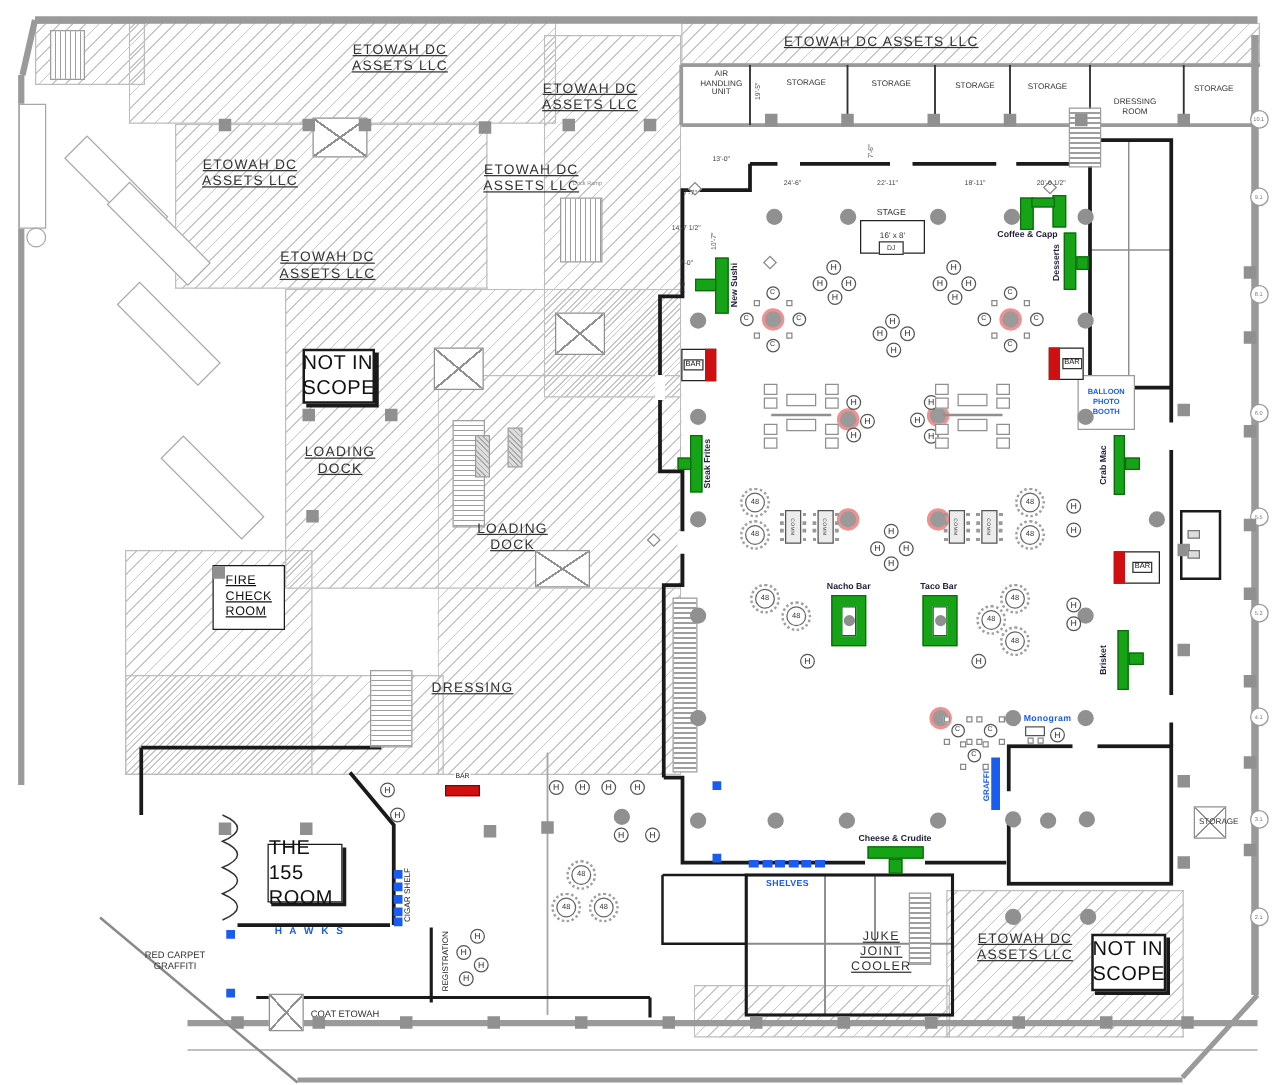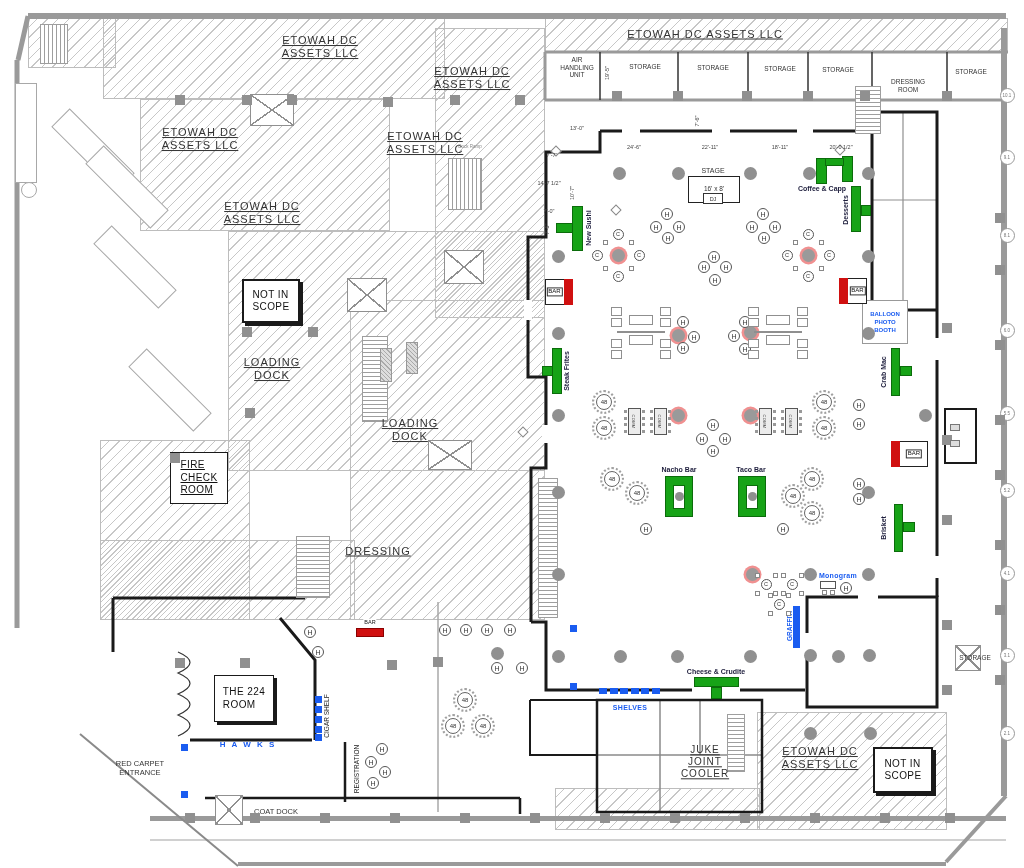--- a/index.html
+++ b/index.html
@@ -53,21 +53,21 @@
   .xbox{position:absolute;border:1.5px solid #909090;background:
     linear-gradient(to top right,rgba(0,0,0,0) calc(50% - .8px),#909090 calc(50% - .8px) calc(50% + .8px),rgba(0,0,0,0) 0),
     linear-gradient(to bottom right,rgba(0,0,0,0) calc(50% - .8px),#909090 calc(50% - .8px) calc(50% + .8px),rgba(0,0,0,0) 0),#fff}
   .ramp{position:absolute;border:1.5px solid #a8a8a8;background:#fff}
   .pallet{position:absolute;border:1px solid #999;
     background:repeating-linear-gradient(45deg,#ddd 0 2px,#aaa 2px 3px)}
   .diamond{position:absolute;width:8px;height:8px;margin:-4px 0 0 -4px;border:1px solid #888;
            background:#fff;transform:rotate(45deg)}
   .box{position:absolute;background:#fff;border:2px solid #1a1a1a;box-shadow:3px 3px 0 0 #1a1a1a;
        display:flex;align-items:center;justify-content:center}
-  .box span{white-space:pre-line;font-size:10px;letter-spacing:.4px;line-height:1.25;color:#111;text-align:left}
+  .box span{white-space:pre-line;font-size:16px;letter-spacing:.4px;line-height:1.25;color:#111;text-align:left}
   .booth{position:absolute;border:1px solid #999;background:#fff;
          display:flex;align-items:center;justify-content:center;text-align:center}
   .booth span{white-space:pre-line;font-size:6px;font-weight:700;color:#1a5cf0;line-height:1.35}
   .stage{position:absolute;border:1.5px solid #222;background:#fff;text-align:center}
   .stage span{font-size:6.5px;color:#333;line-height:1.5}
   .djbox{position:absolute;border:1px solid #333;background:#fff;font-size:5.5px;color:#333;
          display:flex;align-items:center;justify-content:center}
 </style>
 </head>
 <body>
@@ -127,21 +127,21 @@
 
   <div class="box" style="left:242px;top:279px;width:58px;height:44px">
     <span>NOT IN
 SCOPE</span>
     </div>
   <div class="box" style="left:873px;top:747px;width:60px;height:46px">
     <span>NOT IN
 SCOPE</span>
     </div>
   <div class="box" style="left:214px;top:675px;width:60px;height:47px;border-width:1.5px">
-    <span>THE 224
+    <span>THE 155
 ROOM</span>
     </div>
   <div class="box" style="left:170px;top:452px;width:58px;height:52px;box-shadow:none;border-width:1.5px">
     <span class="u" style="font-size:10px">FIRE
 CHECK
 ROOM</span>
     </div>
   <div class="booth" style="left:862px;top:300px;width:46px;height:44px">
     <span>BALLOON
 PHOTO
@@ -206,22 +206,22 @@
 UNIT</div>
     <div class="lbl" style="left: 645px; top: 67px; font-size: 6.5px; color: rgb(51, 51, 51);">STORAGE</div>
     <div class="lbl" style="left: 713px; top: 68px; font-size: 6.5px; color: rgb(51, 51, 51);">STORAGE</div>
     <div class="lbl" style="left: 780px; top: 69px; font-size: 6.5px; color: rgb(51, 51, 51);">STORAGE</div>
     <div class="lbl" style="left: 838px; top: 70px; font-size: 6.5px; color: rgb(51, 51, 51);">STORAGE</div>
     <div class="lbl" style="left: 971px; top: 72px; font-size: 6.5px; color: rgb(51, 51, 51);">STORAGE</div>
     <div class="lbl" style="left: 908px; top: 86px; font-size: 6.5px; color: rgb(51, 51, 51);">DRESSING
 ROOM</div>
     <div class="lbl" style="left: 975px; top: 658px; font-size: 6.5px; color: rgb(51, 51, 51);">STORAGE</div>
     <div class="lbl" style="left: 140px; top: 769px; font-size: 7.5px; color: rgb(51, 51, 51);">RED CARPET
-ENTRANCE</div>
-    <div class="lbl" style="left: 276px; top: 812px; font-size: 7.5px; color: rgb(51, 51, 51);">COAT  DOCK</div>
+GRAFFITI</div>
+    <div class="lbl" style="left: 276px; top: 812px; font-size: 7.5px; color: rgb(51, 51, 51);">COAT  ETOWAH</div>
     <div class="lbl" style="left: 470px; top: 147px; font-size: 4.5px; color: rgb(136, 136, 136);">Dock Ramp</div>
     <div class="lbl blu" style="left: 838px; top: 576px; font-size: 7px; letter-spacing: 0.3px;">Monogram</div>
     <div class="lbl blu" style="left: 630px; top: 708px; font-size: 7px; letter-spacing: 0.3px;">SHELVES</div>
     <div class="lbl blu" style="left: 248px; top: 745px; font-size: 8px; letter-spacing: 2px;">H A W K S</div>
     <div class="lbl v slab" style="left: 846px; top: 210px;">Desserts</div>
     <div class="lbl v slab" style="left: 589px; top: 228px;">New Sushi</div>
     <div class="lbl v slab" style="left: 567px; top: 371px;">Steak Frites</div>
     <div class="lbl v slab" style="left: 884px; top: 372px;">Crab Mac</div>
     <div class="lbl v slab" style="left: 884px; top: 528px;">Brisket</div>
     <div class="lbl v " style="left: 327px; top: 716px; font-size: 6.5px; color: rgb(34, 34, 34); font-weight: 400;">CIGAR SHELF</div>

